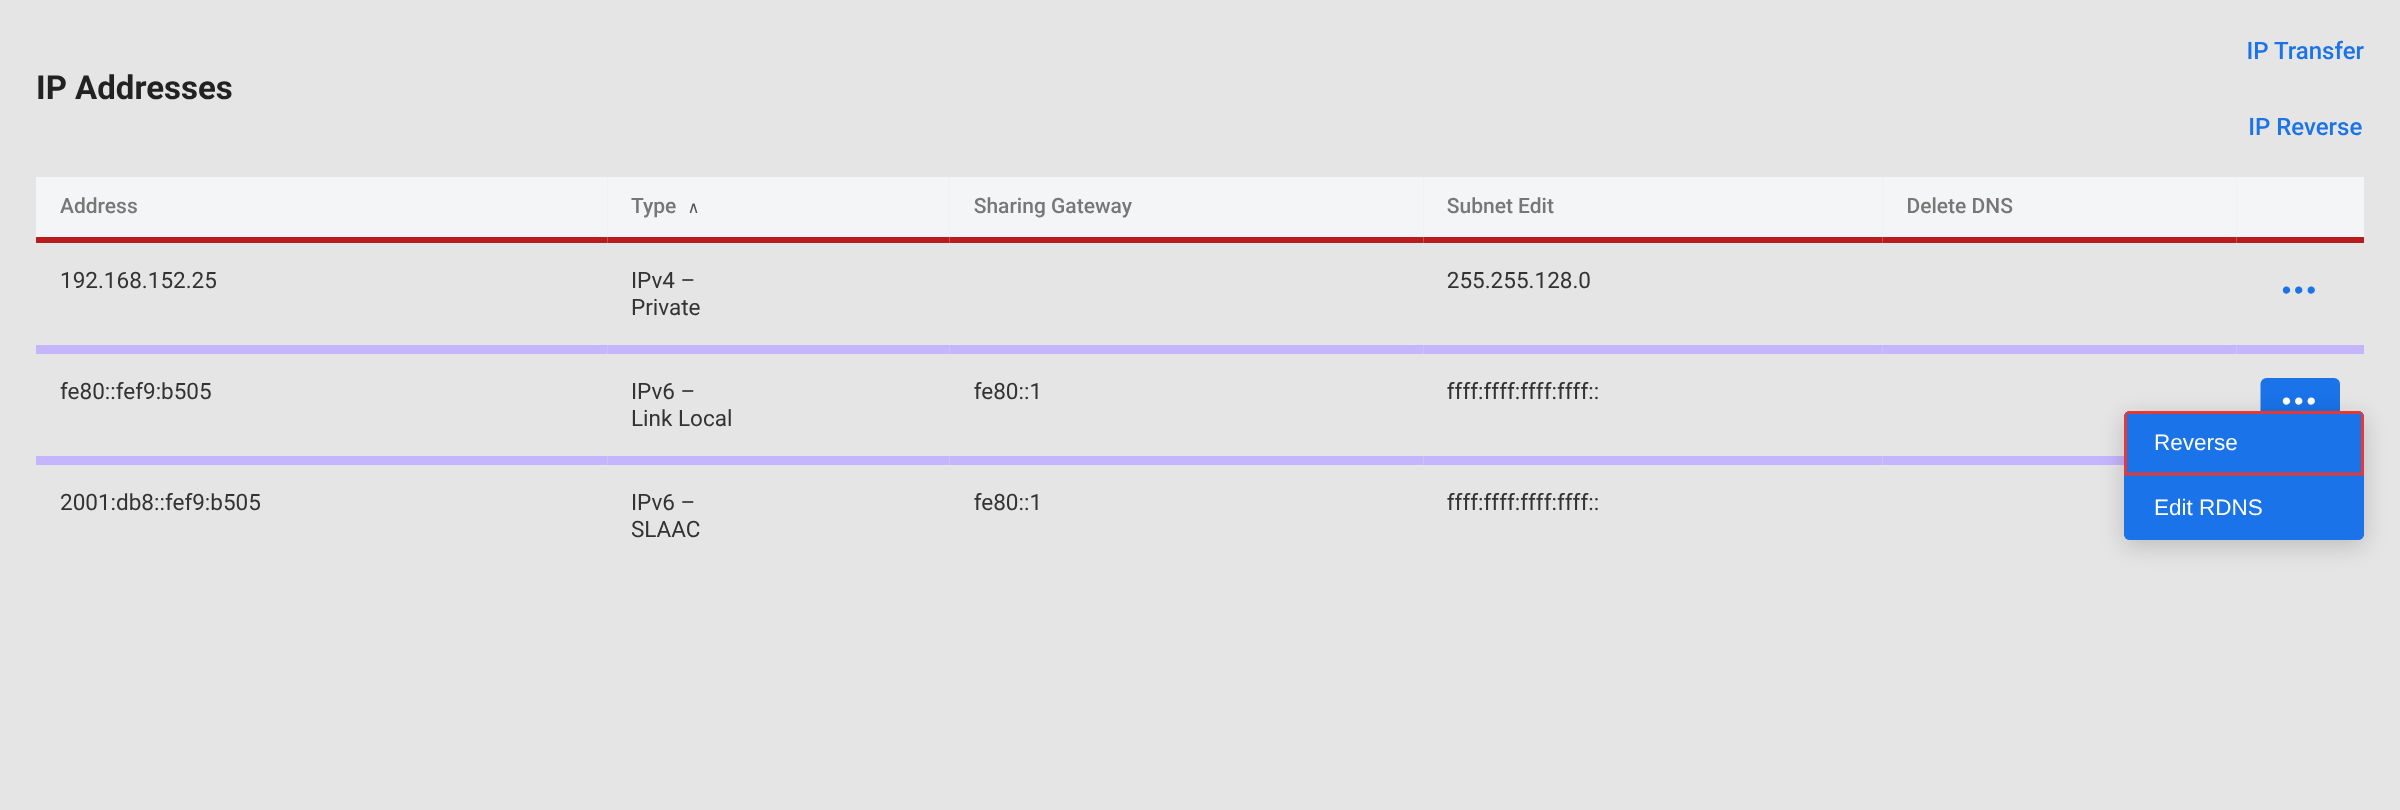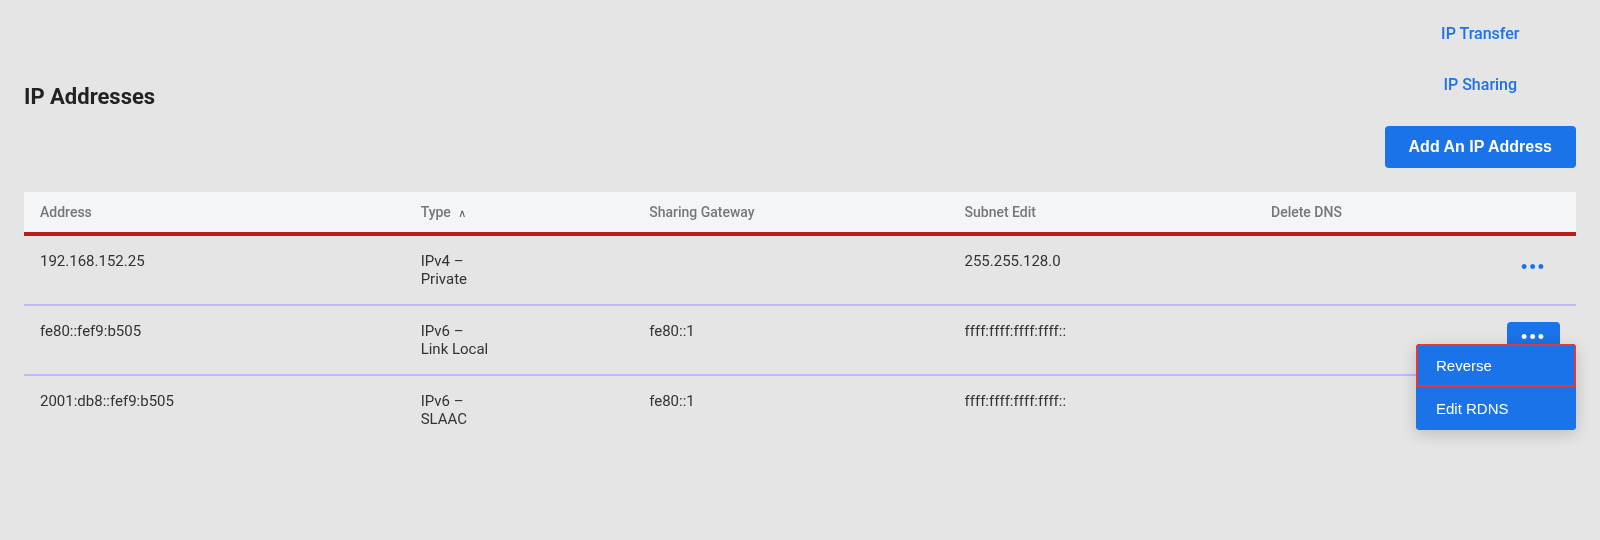--- a/index.html
+++ b/index.html
@@ -65,21 +65,21 @@
       border-bottom: 4px solid #b91c1c;
     }
     .sort-icon {
       display: inline-block;
       margin-left: 4px;
       font-size: 11px;
       color: #555;
     }
     .table-row td {
       padding: 16px 16px;
-      border-bottom: 2px solid #c4b5fd;
+      border-bottom: 6px solid #c4b5fd;
       vertical-align: top;
       color: #333;
       font-size: 15px;
     }
     .table-row:last-child td {
       border-bottom: none;
     }
     .dots-btn {
       background: #1a73e8;
       border: none;
@@ -142,22 +142,21 @@
     }
   </style>
 </head>
 <body>
 
 <div class="container">
   <div class="header">
     <h1 class="header-title">IP Addresses</h1>
     <div class="header-actions">
       <a class="header-link">IP Transfer</a>
-      <a class="header-link">IP Sharing</a>
-      <button class="btn-add">Add An IP Address</button>
+      <a class="header-link">IP Reverse</a>
     </div>
   </div>
 
   <table class="table-wrap">
     <thead>
       <tr class="table-header-row">
         <th><span>Address</span></th>
         <th>
           <span>Type</span>
           <span class="sort-icon">∧</span>

